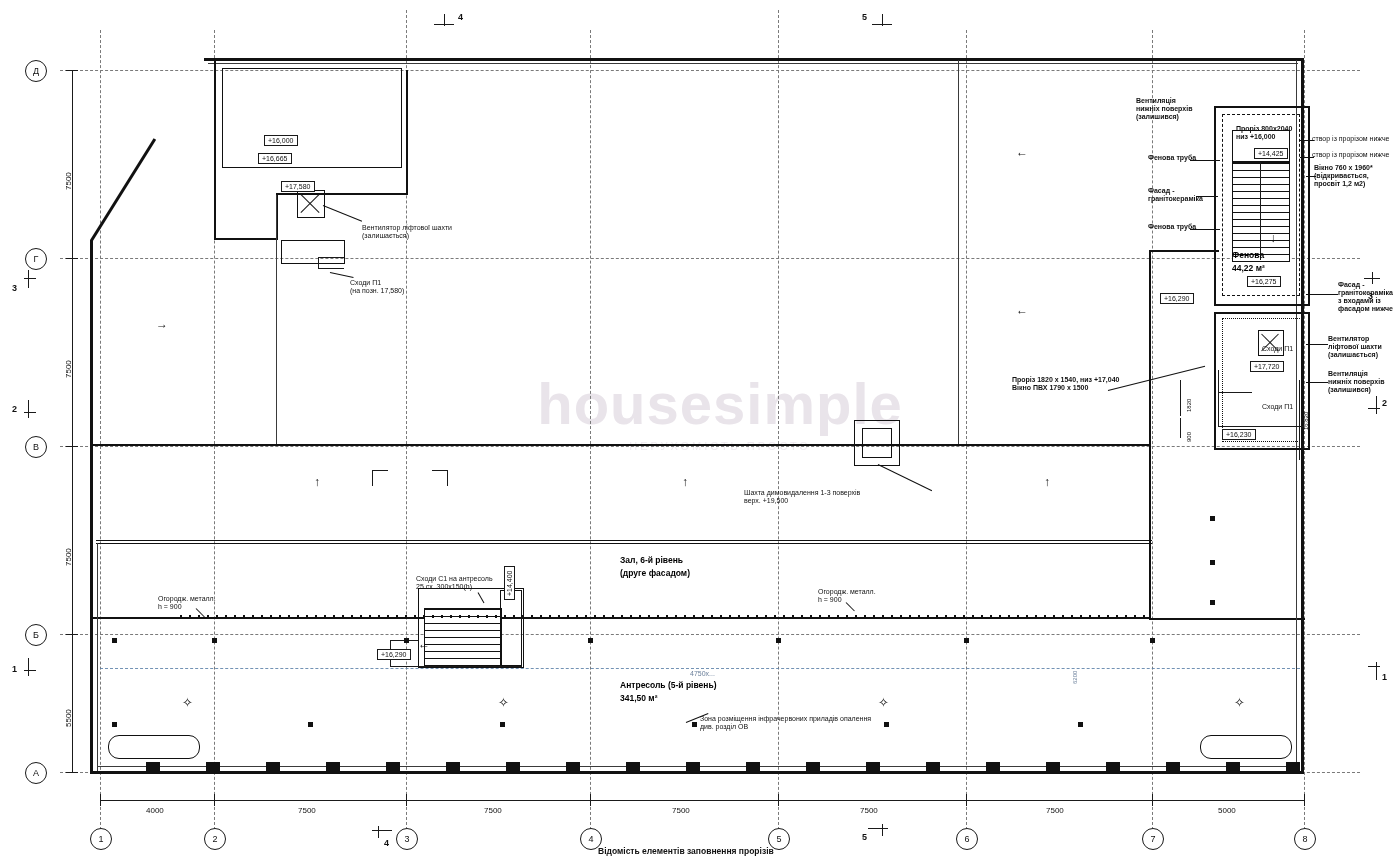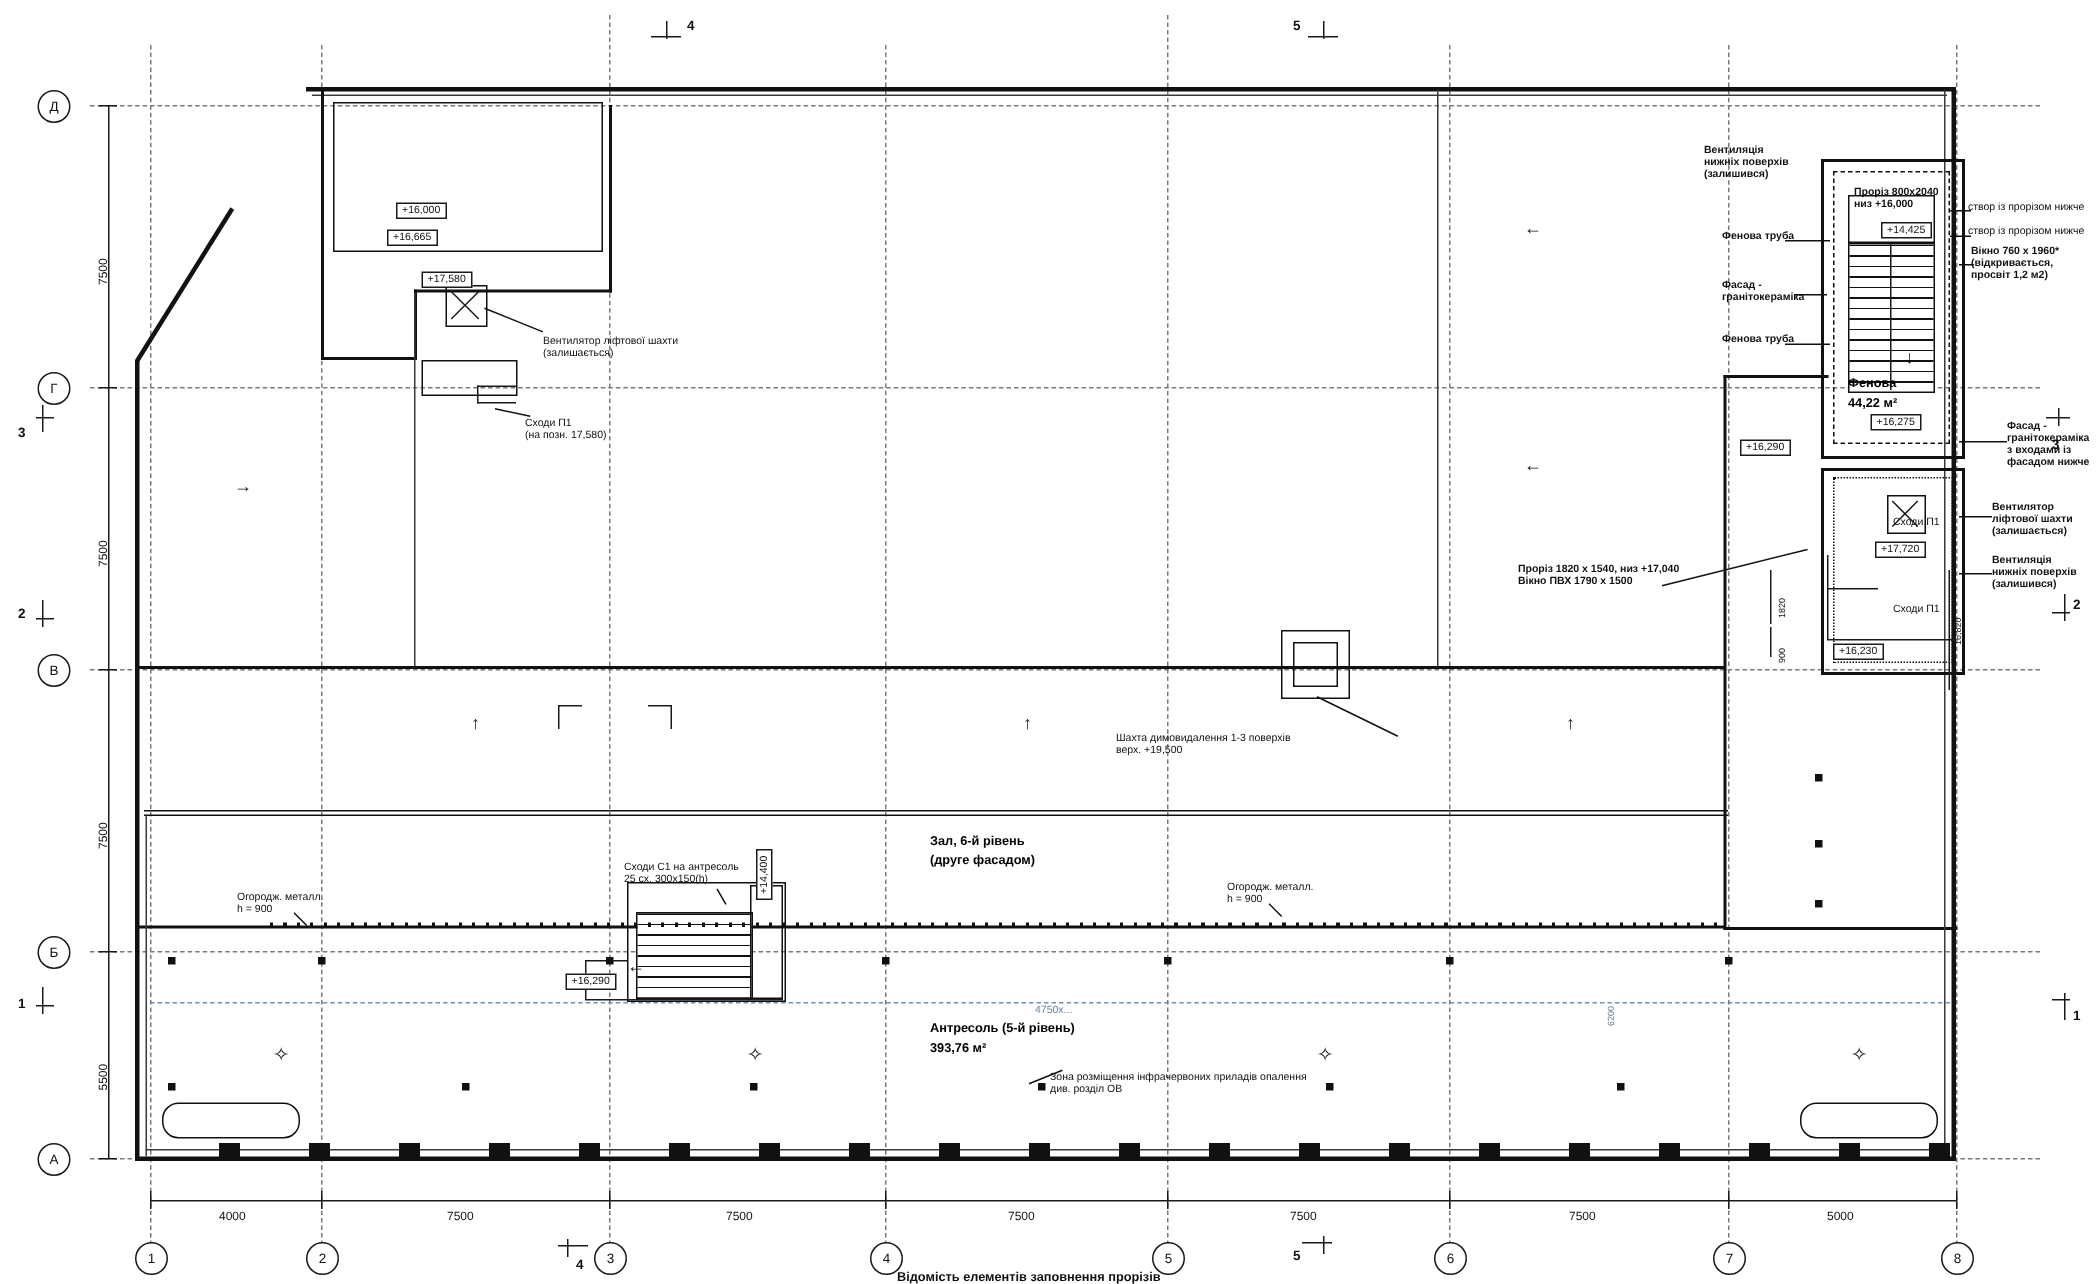--- a/index.html
+++ b/index.html
@@ -35,20 +35,22 @@
   .col{position:absolute;width:5px;height:5px;background:#111;}
   .leader{position:absolute;height:0;border-top:1px solid #111;transform-origin:left center;}
   .bottomtitle{position:absolute;font-size:8.5px;font-weight:bold;color:#111;}
   .diamond{position:absolute;color:#111;font-size:13px;}
 </style>
 </head>
 <body>
 
 <div id="sheet">
 
+  <div class="wm">housesimple</div>
+  <div class="wm2">НЕРУХОМІСТЬ ПРОСТО</div>
 
   <div class="dashdot-v" style="left:100px;top:30px;height:800px;"></div>
   <div class="dashdot-v" style="left:214px;top:30px;height:800px;"></div>
   <div class="dashdot-v" style="left:406px;top:10px;height:820px;"></div>
   <div class="dashdot-v" style="left:590px;top:30px;height:800px;"></div>
   <div class="dashdot-v" style="left:778px;top:10px;height:820px;"></div>
   <div class="dashdot-v" style="left:966px;top:30px;height:800px;"></div>
   <div class="dashdot-v" style="left:1152px;top:30px;height:800px;"></div>
   <div class="dashdot-v" style="left:1304px;top:30px;height:800px;"></div>
 
@@ -203,21 +205,21 @@
   <div class="elev" style="left:1250px;top:361px;">+17,720</div>
   <div class="elev" style="left:1222px;top:429px;">+16,230</div>
   <div class="elev" style="left:504px;top:600px;transform:rotate(-90deg);transform-origin:left top;">+14,400</div>
   <div class="elev" style="left:377px;top:649px;">+16,290</div>
 
   <div class="med" style="position:absolute;left:1232px;top:250px;">Фенова</div>
   <div class="med" style="position:absolute;left:1232px;top:263px;">44,22 м²</div>
   <div class="med" style="position:absolute;left:620px;top:555px;">Зал, 6-й рівень</div>
   <div class="med" style="position:absolute;left:620px;top:568px;">(друге фасадом)</div>
   <div class="med" style="position:absolute;left:620px;top:680px;">Антресоль (5-й рівень)</div>
-  <div class="med" style="position:absolute;left:620px;top:693px;">393,76 м²</div>
+  <div class="med" style="position:absolute;left:620px;top:693px;">341,50 м²</div>
 
   <div class="txt" style="left:362px;top:224px;">Вентилятор ліфтової шахти
 (залишається)</div>
   <div class="txt" style="left:350px;top:279px;">Сходи П1
 (на позн. 17,580)</div>
   <div class="txt b" style="left:1136px;top:97px;">Вентиляція
 нижніх поверхів
 (залишився)</div>
   <div class="txt b" style="left:1148px;top:154px;">Фенова труба</div>
   <div class="txt b" style="left:1148px;top:187px;">Фасад -

